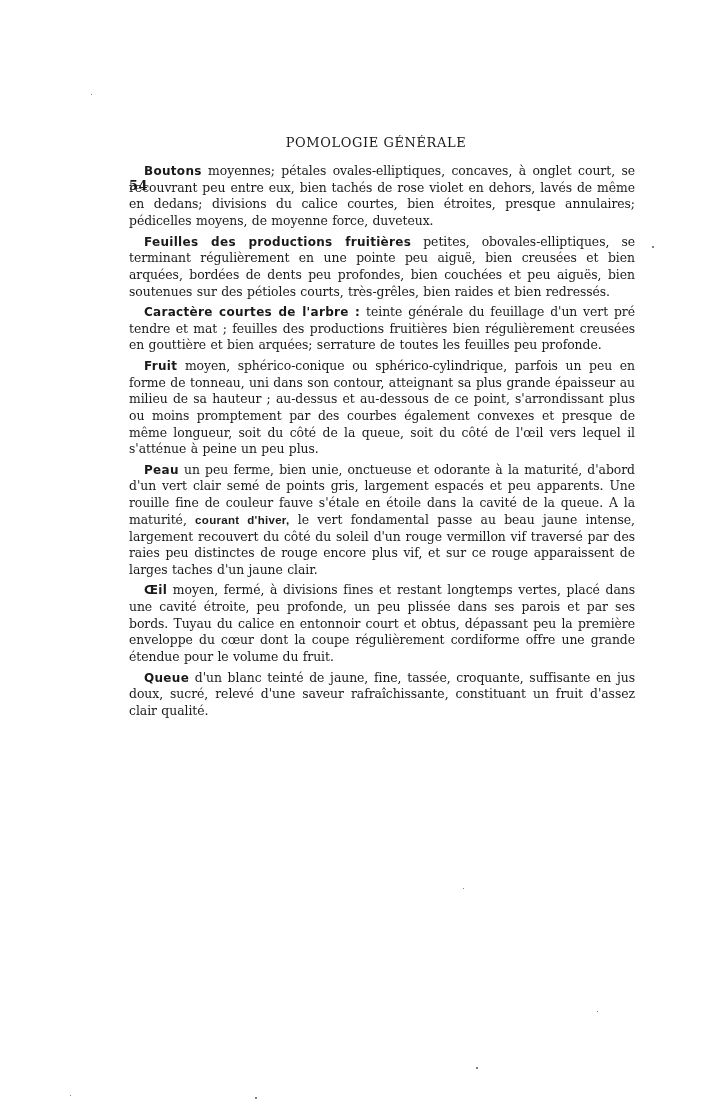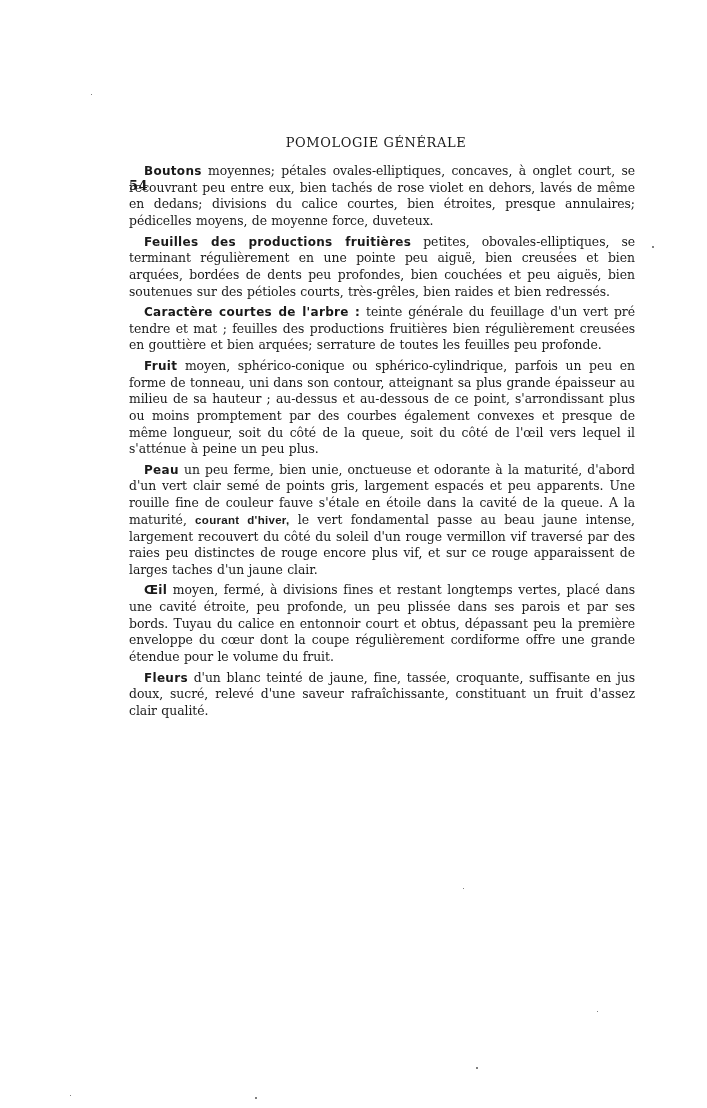--- a/index.html
+++ b/index.html
@@ -93,21 +93,21 @@
 
     <p class="para"><span class="term">Caractère courtes de l'arbre :</span><span> teinte générale du feuillage d'un vert pré tendre et mat ; feuilles des productions fruitières bien régulièrement creusées en gouttière et bien arquées; serrature de toutes les feuilles peu profonde.</span></p>
 
     <p class="para"><span class="term">Fruit</span><span> moyen, sphérico-conique ou sphérico-cylindrique, parfois un peu en forme de tonneau, uni dans son contour, atteignant sa plus grande épaisseur au milieu de sa hauteur ; au-dessus et au-dessous de ce point, s'arrondissant plus ou moins promptement par des courbes également convexes et presque de même longueur, soit du côté de la queue, soit du côté de l'œil vers lequel il s'atténue à peine un peu plus.</span></p>
 
     <p class="para"><span class="term">Peau</span><span> un peu ferme, bien unie, onctueuse et odorante à la maturité, d'abord d'un vert clair semé de points gris, largement espacés et peu apparents. Une rouille fine de couleur fauve s'étale en étoile dans la cavité de la queue. A la maturité, </span><span class="inline-term">courant d'hiver,</span><span> le vert fondamental passe au beau jaune intense, largement recouvert du côté du soleil d'un rouge vermillon vif traversé par des raies peu distinctes de rouge encore plus vif, et sur ce rouge apparaissent de larges taches d'un jaune clair.</span></p>
 
     <p class="para"><span class="term">Œil</span><span> moyen, fermé, à divisions fines et restant longtemps vertes, placé dans une cavité étroite, peu profonde, un peu plissée dans ses parois et par ses bords. Tuyau du calice en entonnoir court et obtus, dépassant peu la première enveloppe du cœur dont la coupe régulièrement cordiforme offre une grande étendue pour le volume du fruit.</span></p>
 
 
-    <p class="para"><span class="term">Fleurs</span><span> d'un blanc teinté de jaune, fine, tassée, croquante, suffisante en jus doux, sucré, relevé d'une saveur rafraîchissante, constituant un fruit d'assez clair qualité.</span></p>
+    <p class="para"><span class="term">Queue</span><span> d'un blanc teinté de jaune, fine, tassée, croquante, suffisante en jus doux, sucré, relevé d'une saveur rafraîchissante, constituant un fruit d'assez clair qualité.</span></p>
   </div>
 </div>
 
 <div class="speck" style="left:652px; top:246px;"></div>
 <div class="speck" style="left:91px; top:94px; width:1px; height:1px;"></div>
 <div class="speck" style="left:463px; top:888px; width:1px; height:1px;"></div>
 <div class="speck" style="left:476px; top:1067px;"></div>
 <div class="speck" style="left:255px; top:1097px;"></div>
 <div class="speck" style="left:597px; top:1011px; width:1px; height:1px;"></div>
 <div class="speck" style="left:70px; top:1095px; width:1px; height:1px;"></div>

